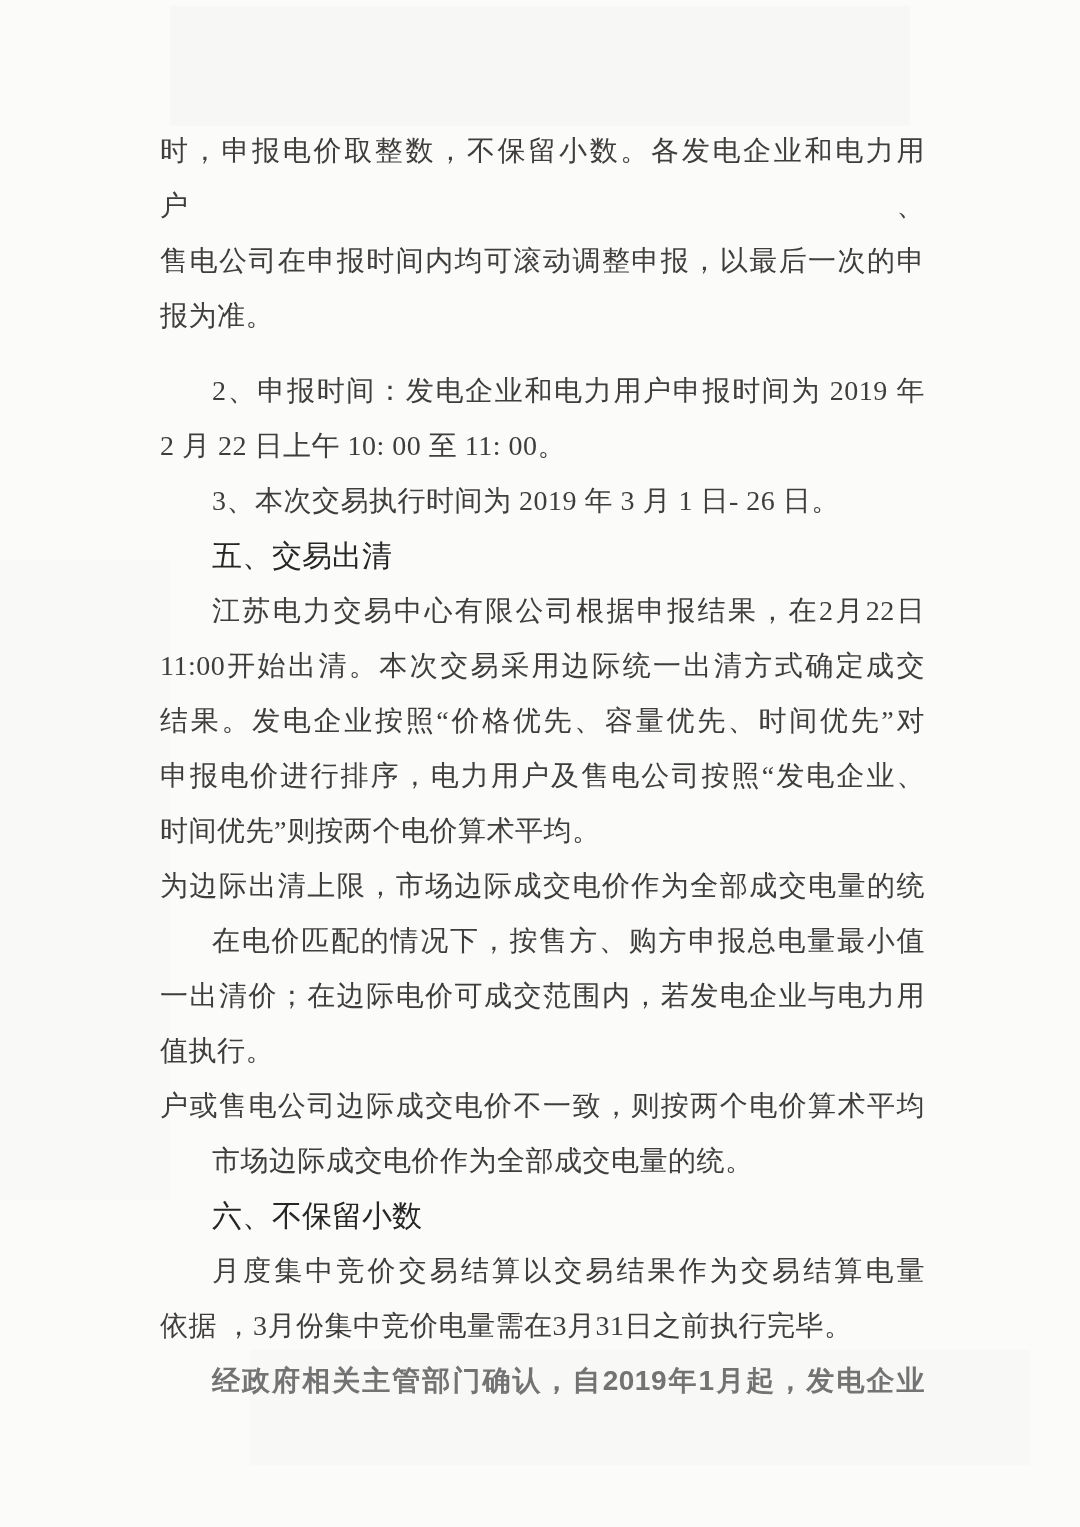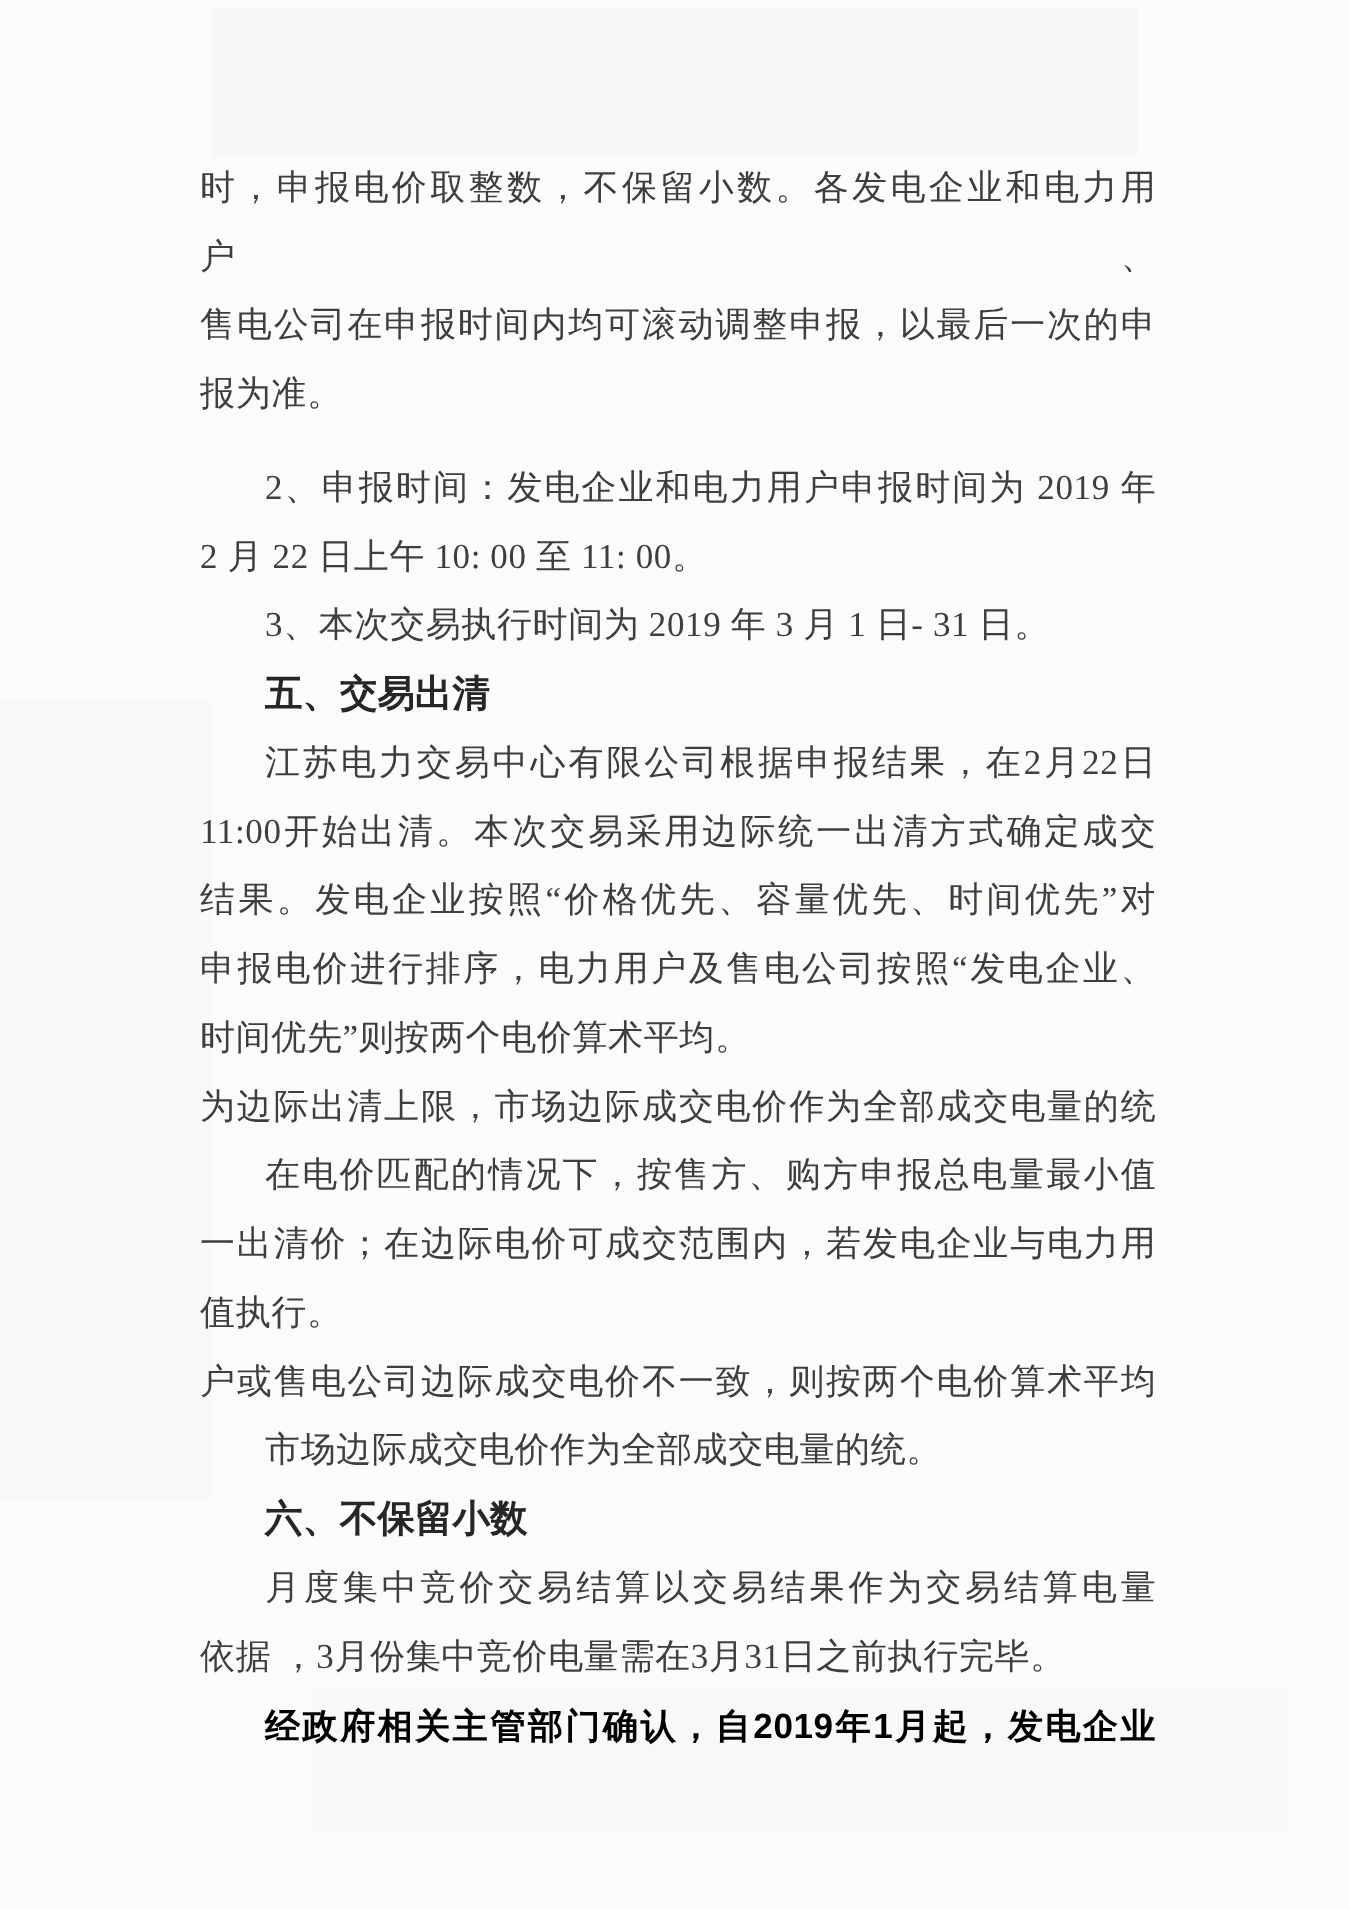--- a/index.html
+++ b/index.html
@@ -39,53 +39,53 @@
     text-align-last: justify;
     text-justify: inter-character;
     letter-spacing: 0.5px;
     color: #3f3e3c;
   }
   .ln.end { text-align-last: left; }
   .ln.ind { text-indent: 52px; }
   .ln.gap-lg { margin-top: 20px; }
   .head {
     font-family: "Liberation Sans", "DejaVu Sans", sans-serif;
-    font-weight: 700;
+    font-weight: 400;
     font-size: 30px;
     line-height: 55px;
     min-height: 55px;
     text-indent: 52px;
     color: #262626;
     text-align: left;
   }
   .bold-line {
     font-family: "Liberation Sans", "DejaVu Sans", sans-serif;
     font-weight: 700;
-    color: #000000;
+    color: #737373;
   }
 </style>
 </head>
 <body>
 
 <div class="page">
 
   <div class="artifact a1"></div>
   <div class="artifact a2"></div>
   <div class="artifact a3"></div>
 
   <div class="text-column">
 
     <div class="ln fill">时，申报电价取整数，不保留小数。各发电企业和电力用户、</div>
     <div class="ln fill">售电公司在申报时间内均可滚动调整申报，以最后一次的申</div>
     <div class="ln end">报为准。</div>
 
     <div class="ln fill ind gap-lg">2、申报时间：发电企业和电力用户申报时间为 2019 年</div>
     <div class="ln end">2 月 22 日上午 10: 00 至 11: 00。</div>
 
-    <div class="ln end ind">3、本次交易执行时间为 2019 年 3 月 1 日- 31 日。</div>
+    <div class="ln end ind">3、本次交易执行时间为 2019 年 3 月 1 日- 26 日。</div>
 
     <div class="head">五、交易出清</div>
 
     <div class="ln fill ind">江苏电力交易中心有限公司根据申报结果，在2月22日</div>
     <div class="ln fill">11:00开始出清。本次交易采用边际统一出清方式确定成交</div>
     <div class="ln fill">结果。发电企业按照“价格优先、容量优先、时间优先”对</div>
     <div class="ln fill">申报电价进行排序，电力用户及售电公司按照“发电企业、</div>
     <div class="ln end">时间优先”则按两个电价算术平均。</div>
 
     <div class="ln fill">为边际出清上限，市场边际成交电价作为全部成交电量的统</div>

